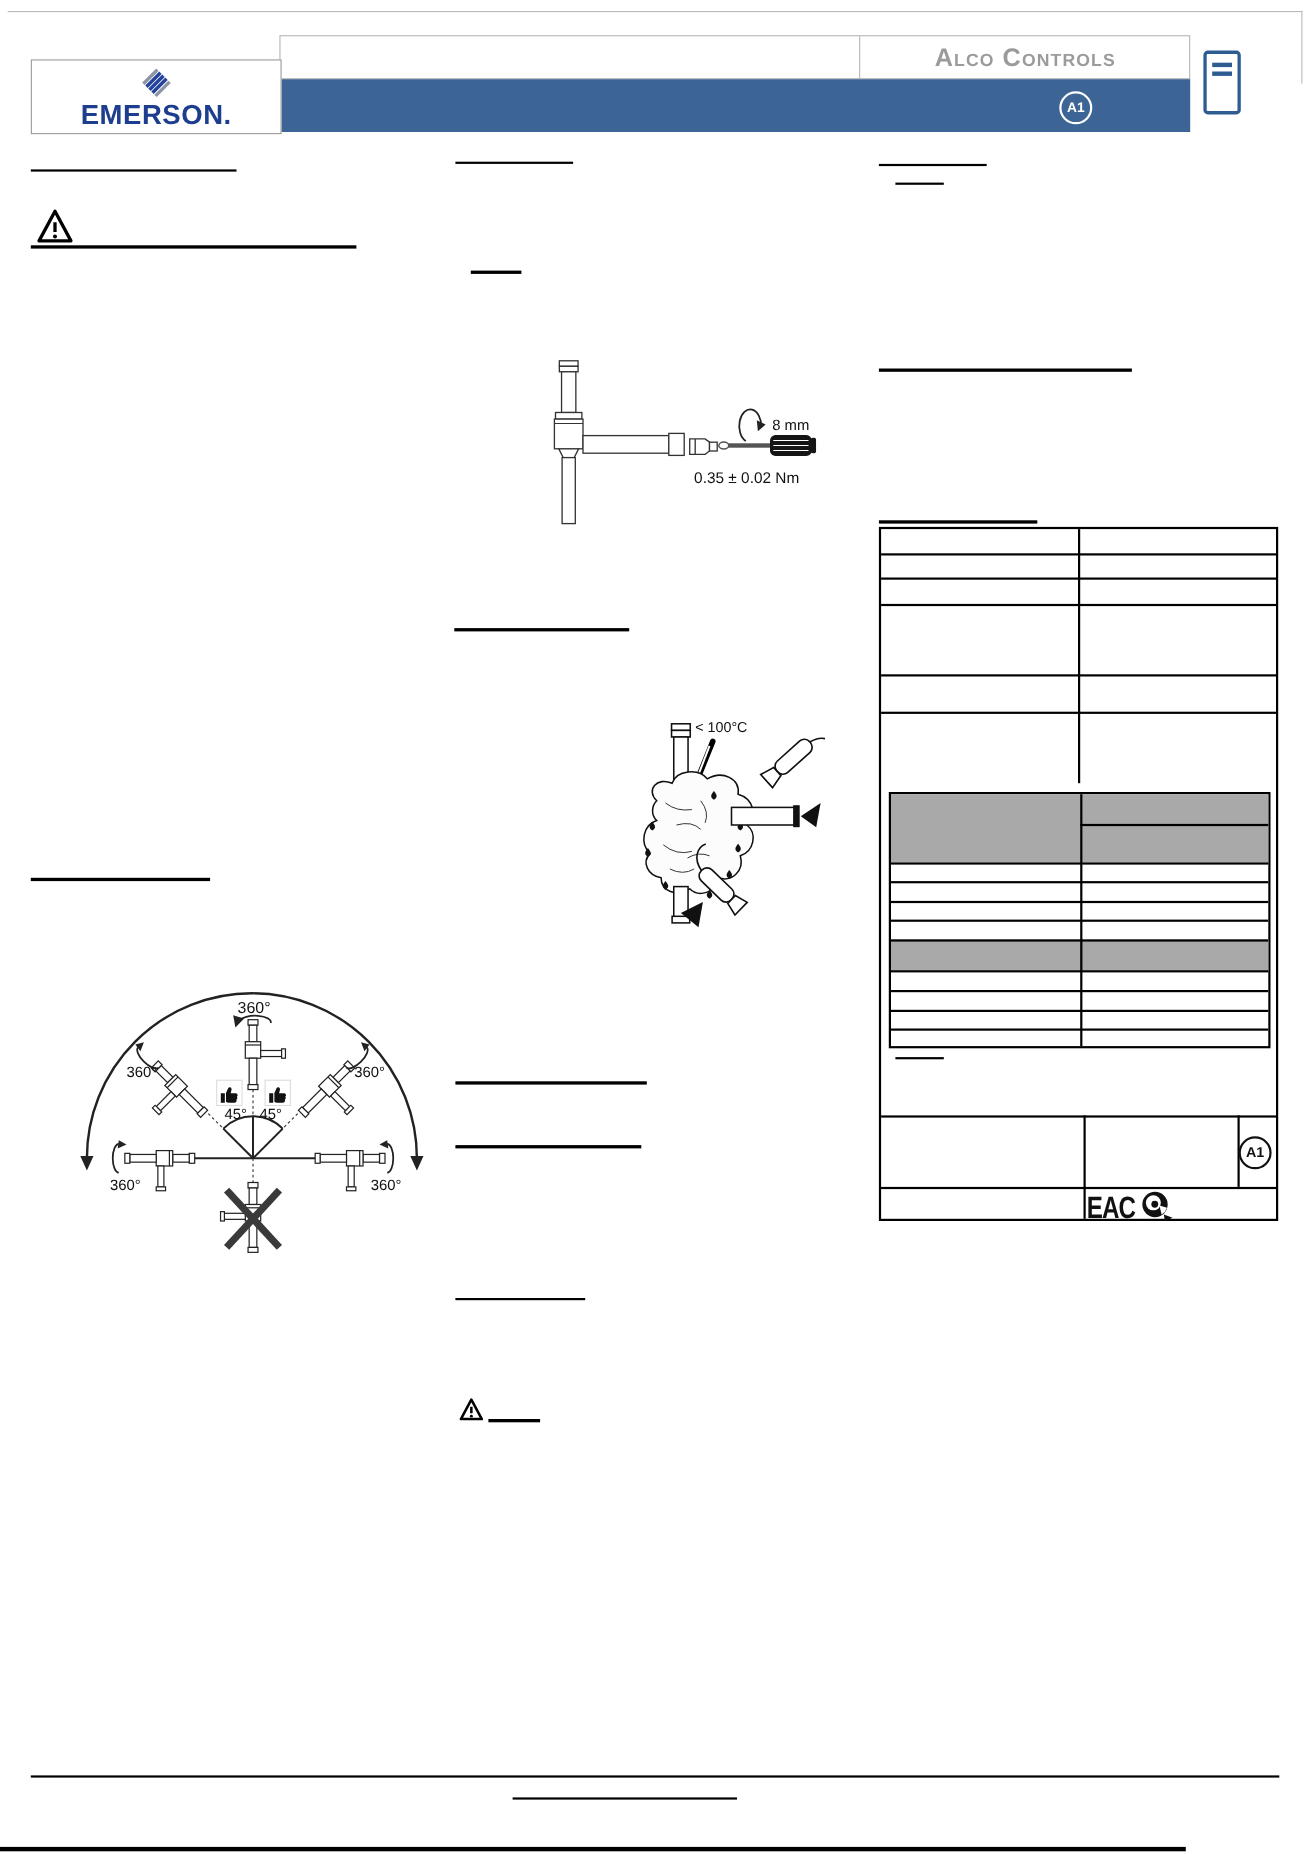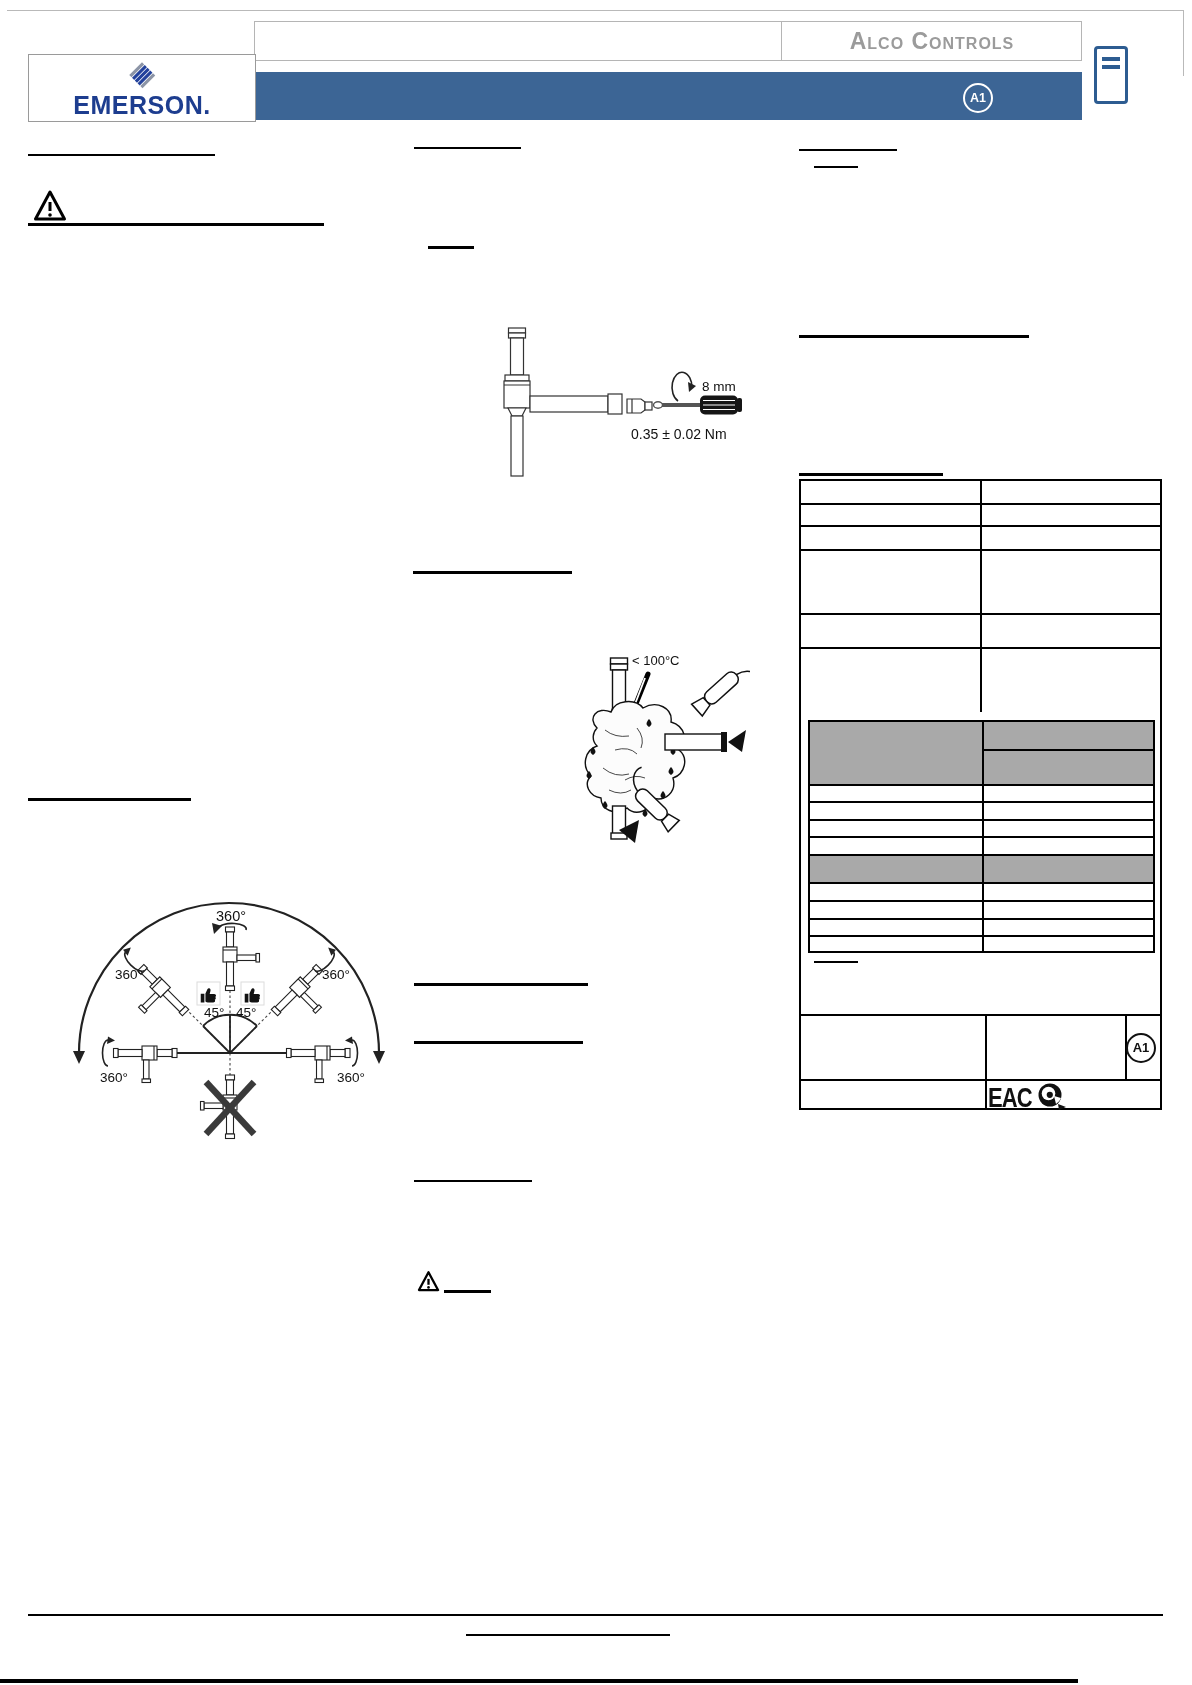--- a/index.html
+++ b/index.html
@@ -2,21 +2,21 @@
 <html><head>
 <meta charset="utf-8">
 <style>
   html,body{margin:0;padding:0;background:#ffffff;}
   body{width:1192px;height:1685px;position:relative;font-family:"Liberation Sans",sans-serif;overflow:hidden;}
   .abs{position:absolute;}
   .rule{position:absolute;background:#000;}
   .hair{position:absolute;background:#b9b9b9;}
   .logo-box{position:absolute;left:28px;top:54px;width:226px;height:66px;background:#fff;border:1px solid #9a9a9a;z-index:3;}
   .brand-text{position:absolute;left:0;top:36px;width:100%;text-align:center;font-weight:bold;font-size:25px;letter-spacing:.5px;color:#1d3d8f;}
-  .header-strip{position:absolute;left:254px;top:21px;width:828px;height:40px;border:1px solid #b5b5b5;box-sizing:border-box;background:#fff;}
+  .header-strip{position:absolute;left:254px;top:32px;width:828px;height:40px;border:1px solid #b5b5b5;box-sizing:border-box;background:#fff;}
   .strip-divider{position:absolute;left:526px;top:0;width:1px;height:38px;background:#b5b5b5;}
   .alco{position:absolute;left:527px;top:0;width:300px;height:38px;line-height:38px;text-align:center;font-variant:small-caps;font-weight:bold;font-size:23px;color:#9b9b9b;letter-spacing:1px;}
   .blue-bar{position:absolute;left:254px;top:72px;width:828px;height:48px;background:#3c6595;}
   .a1-badge-header{position:absolute;left:709px;top:11px;width:26px;height:26px;border:2px solid #fff;border-radius:50%;color:#fff;font-size:12.5px;font-weight:bold;text-align:center;line-height:26px;}
   .doc-icon{position:absolute;left:1094px;top:46px;width:34px;height:58px;background:#fff;border:3px solid #2d5c91;border-radius:4px;box-sizing:border-box;}
   .doc-icon .bar{position:absolute;left:5px;width:18px;height:4px;background:#2d5c91;}
   .tbox{position:absolute;left:799px;top:479px;width:363px;height:631px;border:2px solid #000;box-sizing:border-box;}
   .tl{position:absolute;left:0;width:100%;height:2px;background:#000;}
   .inner-table{position:absolute;left:7px;top:239px;width:347px;height:233px;border:2px solid #000;box-sizing:border-box;}
   .gray{background:#a9a9a9;}

